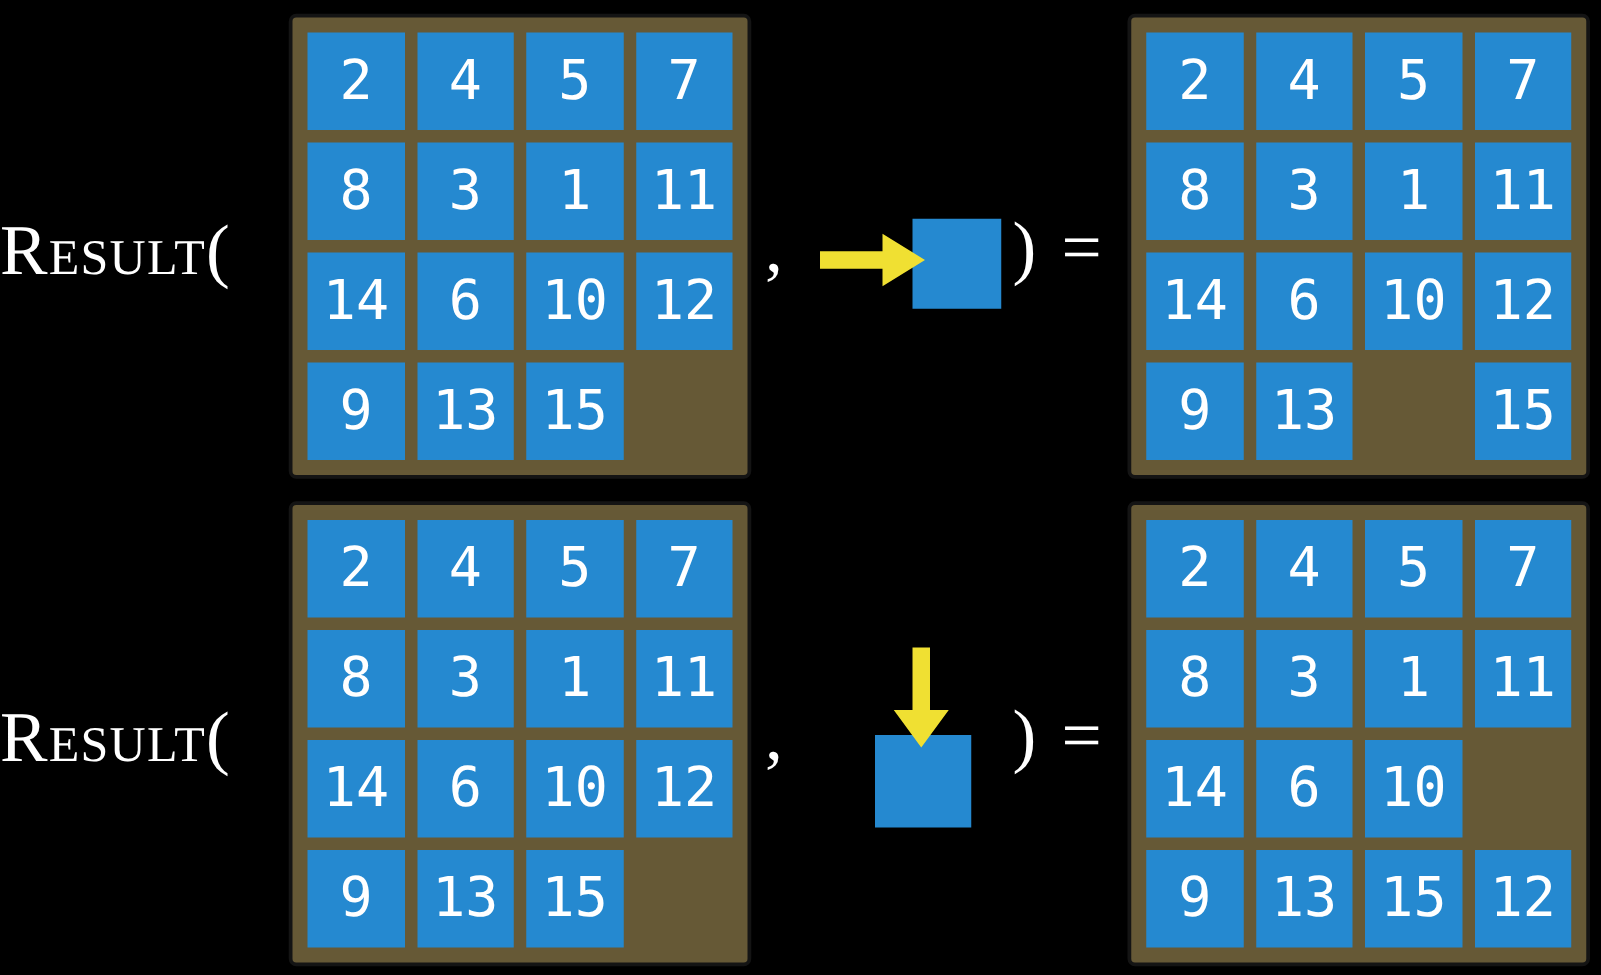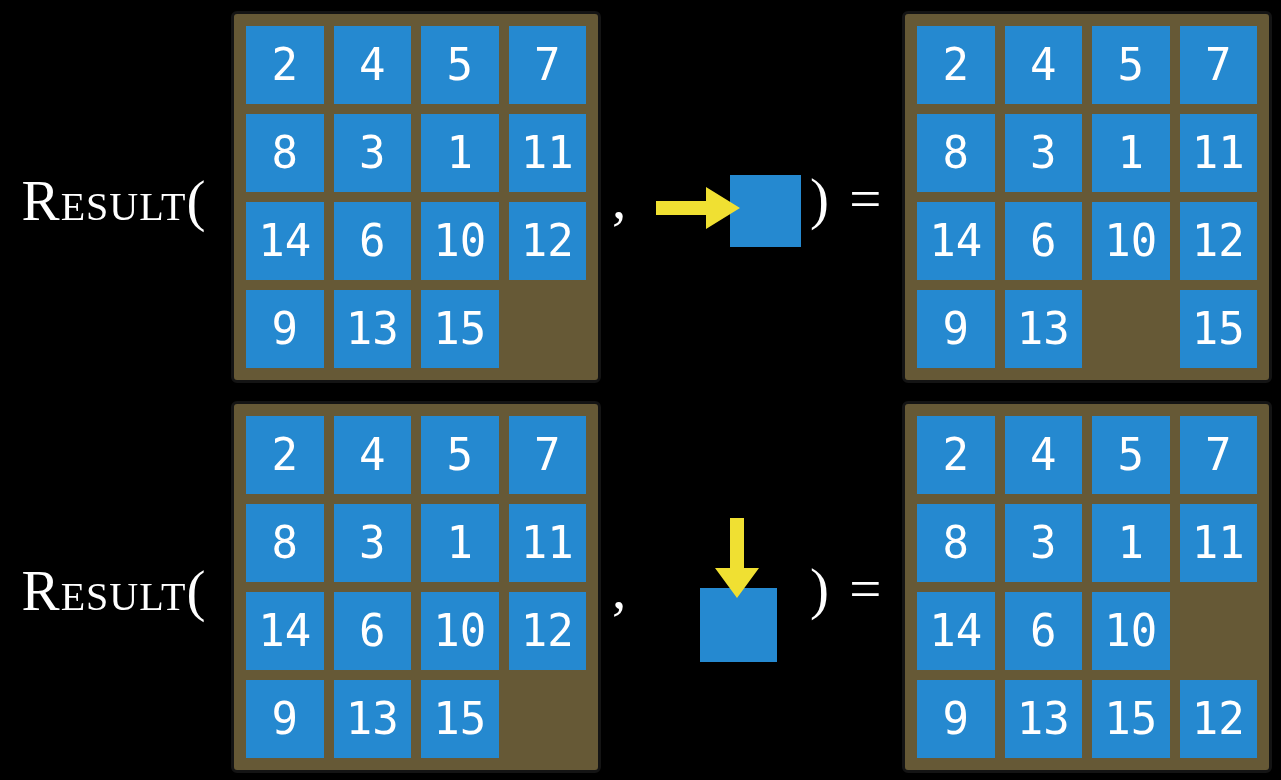--- a/index.html
+++ b/index.html
@@ -14,21 +14,21 @@
     background: var(--bg, #000);
     font-family: "Liberation Serif", serif;
   }
   .equation { position: absolute; left: 0; top: 0; width: 100%; height: 100%; pointer-events: none; }
 
   
   .func-label {
     position: absolute;
     left: 0;
     width: 228px;
-    text-align: center;
+    text-align: left;
     color: var(--white, #fff);
     font-size: 57px;
     line-height: 1;
     font-variant: small-caps;
     letter-spacing: 1px;
     white-space: nowrap;
   }
   .eq1 .func-label { top: 172px; }
   .eq2 .func-label { top: 562px; }
 

